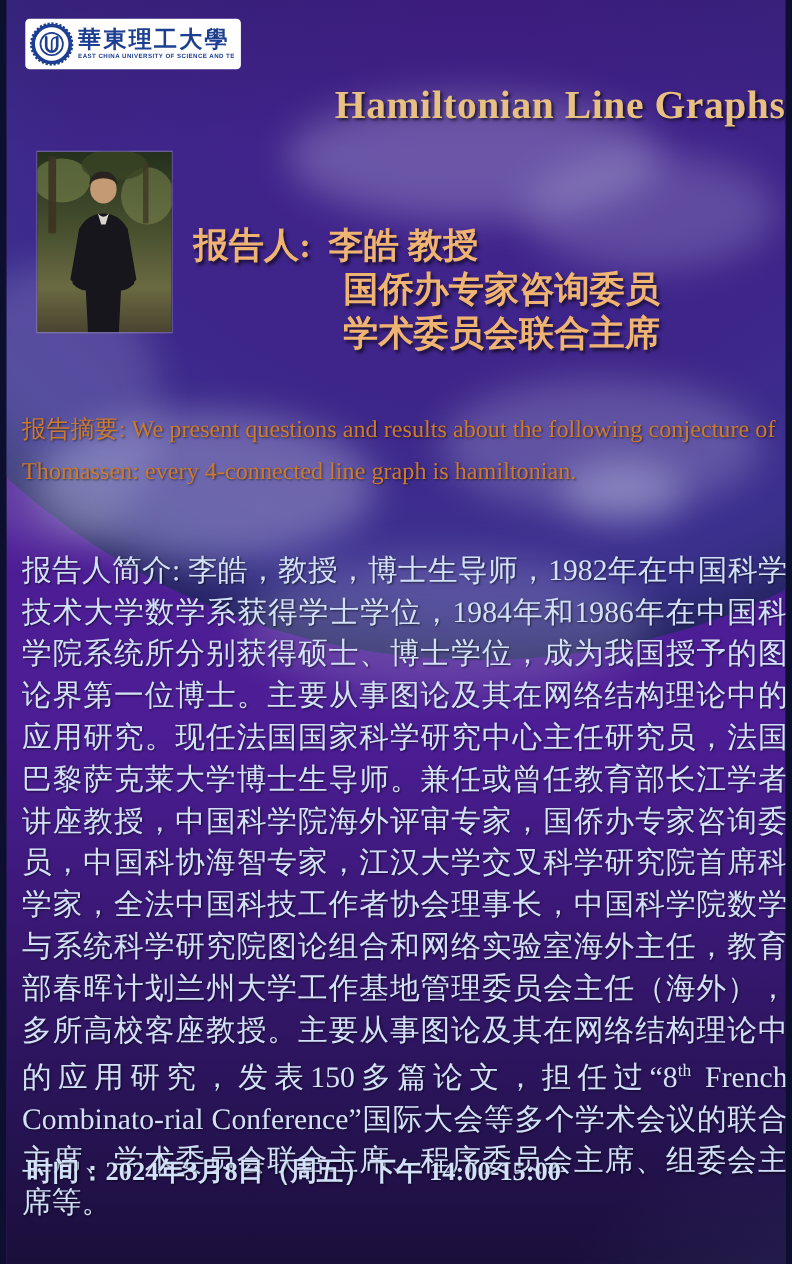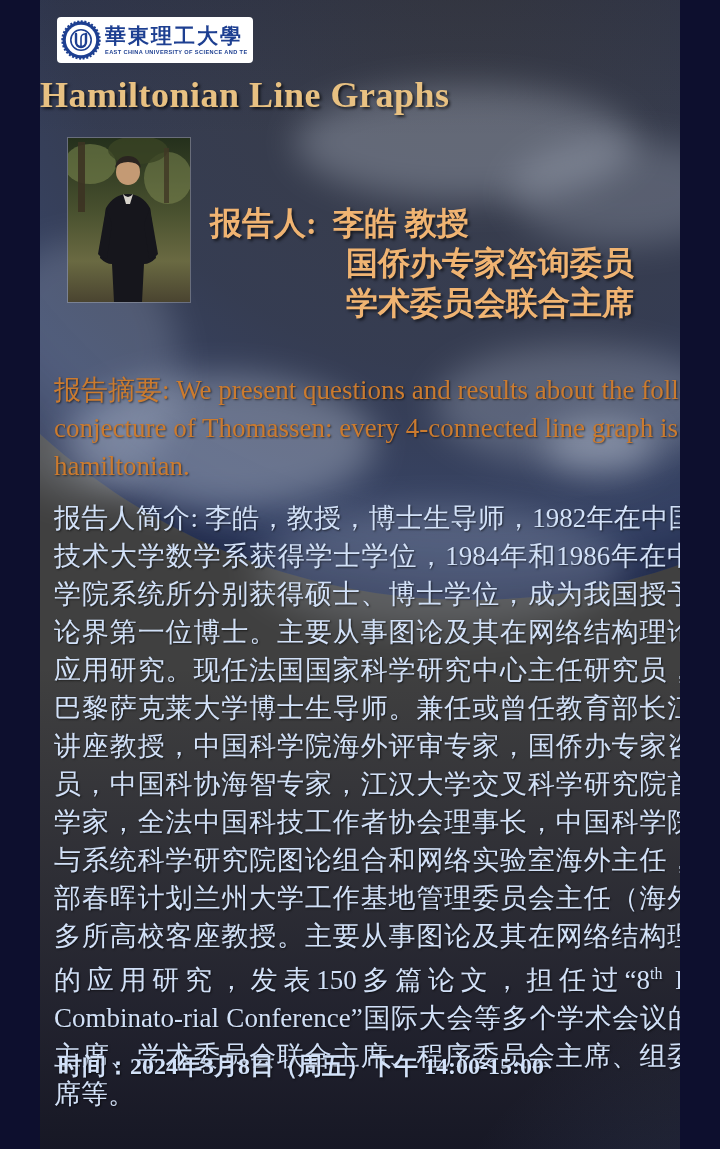--- a/index.html
+++ b/index.html
@@ -1,25 +1,25 @@
 <!DOCTYPE html>
 <html><head>
 <meta charset="utf-8">
 <style>
   * { margin: 0; padding: 0; box-sizing: border-box; }
   html, body { background: #0d0f2e; }
   body { font-family: "Liberation Serif", serif; }
 
   .poster {
     position: relative;
-    width: 640px;
+    width: 708px;
     height: 1149px;
     margin: 0 auto;
     overflow: hidden;
-    background: #404040;
+    background: #4c1d95;
   }
 
   
   .bg-layer { position: absolute; inset: 0; pointer-events: none; }
 
   .globe {
     position: absolute;
     left: -210px; top: -680px;
     width: 1280px; height: 1280px;
     border-radius: 50%;
@@ -76,21 +76,21 @@
   }
   .logo-en {
     color: #1d3f91; font-weight: bold; font-size: 5.6px; line-height: 8px;
     letter-spacing: 0.4px; white-space: nowrap;
     font-family: "Liberation Sans", sans-serif;
   }
 
   
   .title {
     position: absolute; left: 0; right: 0; top: 74px;
-    text-align: left;
+    text-align: right;
     font-size: 36px; font-weight: bold;
     color: #e8c182;
     letter-spacing: 0.5px;
     text-shadow: 2px 2px 3px rgba(0,0,0,0.65);
     z-index: 4;
   }
 
   
   .photo {
     position: absolute; left: 28px; top: 138px;
@@ -110,21 +110,21 @@
     white-space: nowrap;
   }
   .speaker-name { margin-left: 16px; }
   .speaker-aff { margin-left: 136px; }
 
   
   .abstract {
     position: absolute; left: 14px; top: 371px; width: 694px;
     z-index: 4;
     color: #cb7b2f;
-    font-size: 27px; line-height: 38px;
+    font-size: 22px; line-height: 38px;
     text-shadow: 1px 1px 2px rgba(0,0,0,0.55);
   }
 
   
   .bio {
     position: absolute; left: 14px; top: 499px; width: 696px;
     z-index: 4;
     color: #d2e1f8;
     font-size: 27px; font-weight: normal;
     line-height: 38px;

